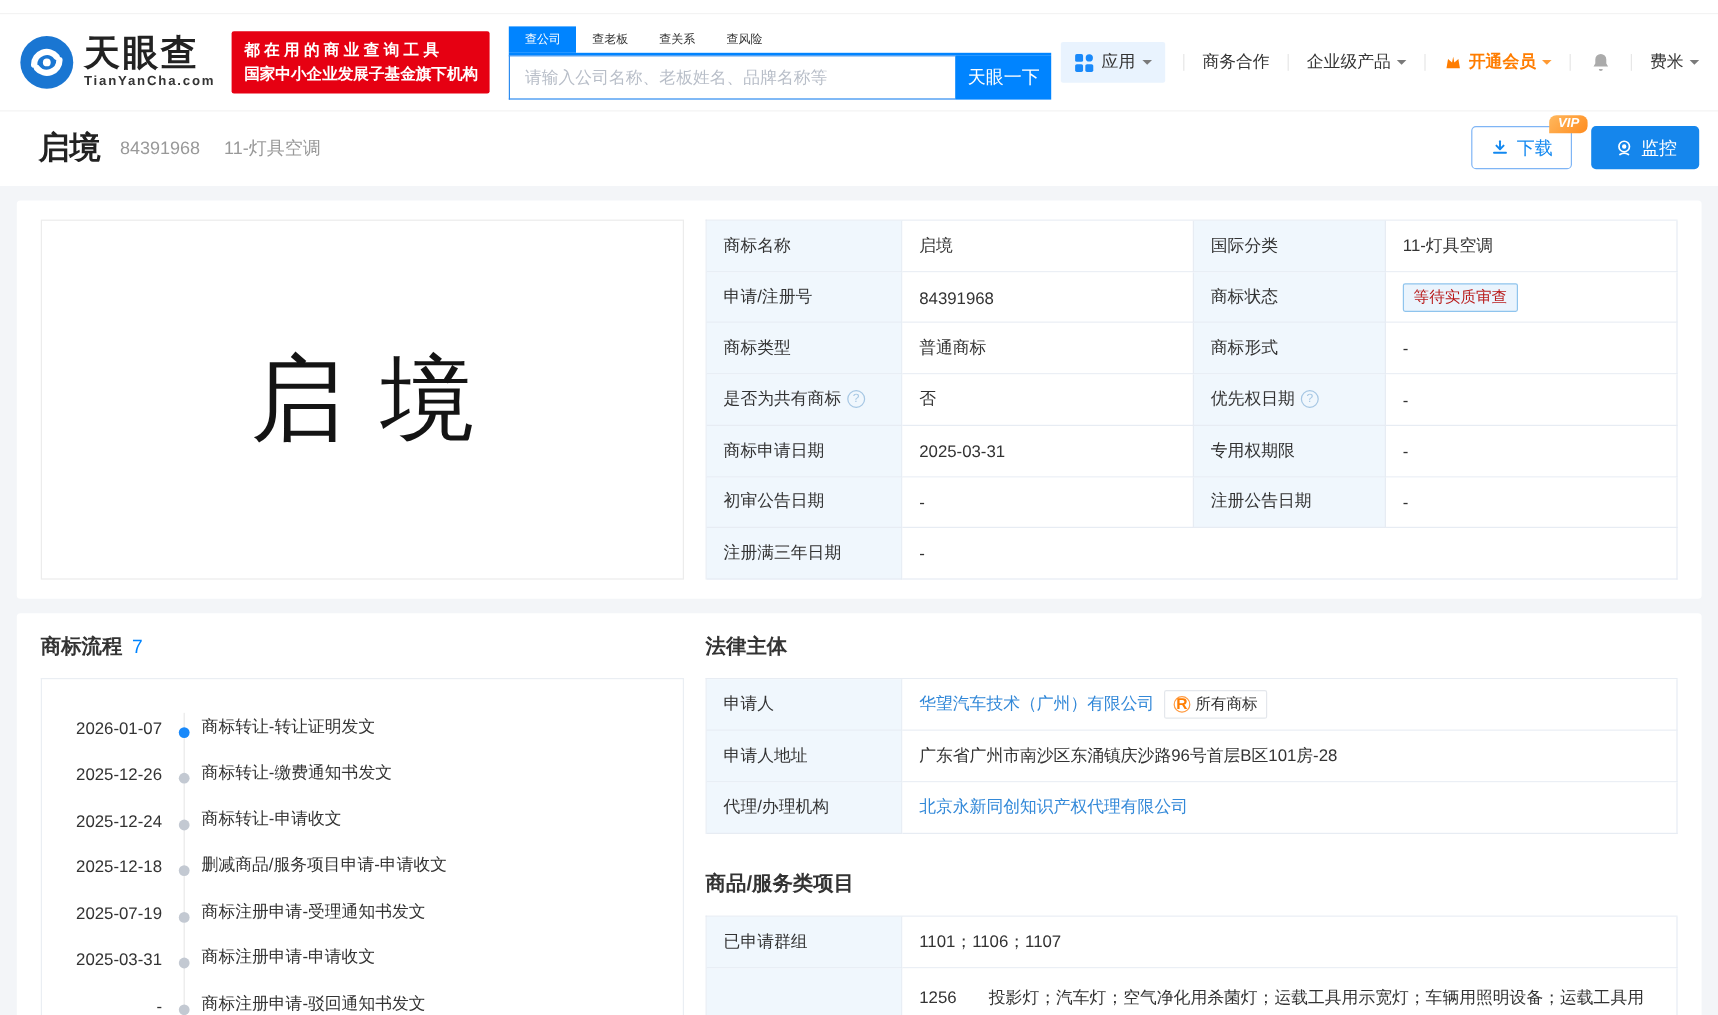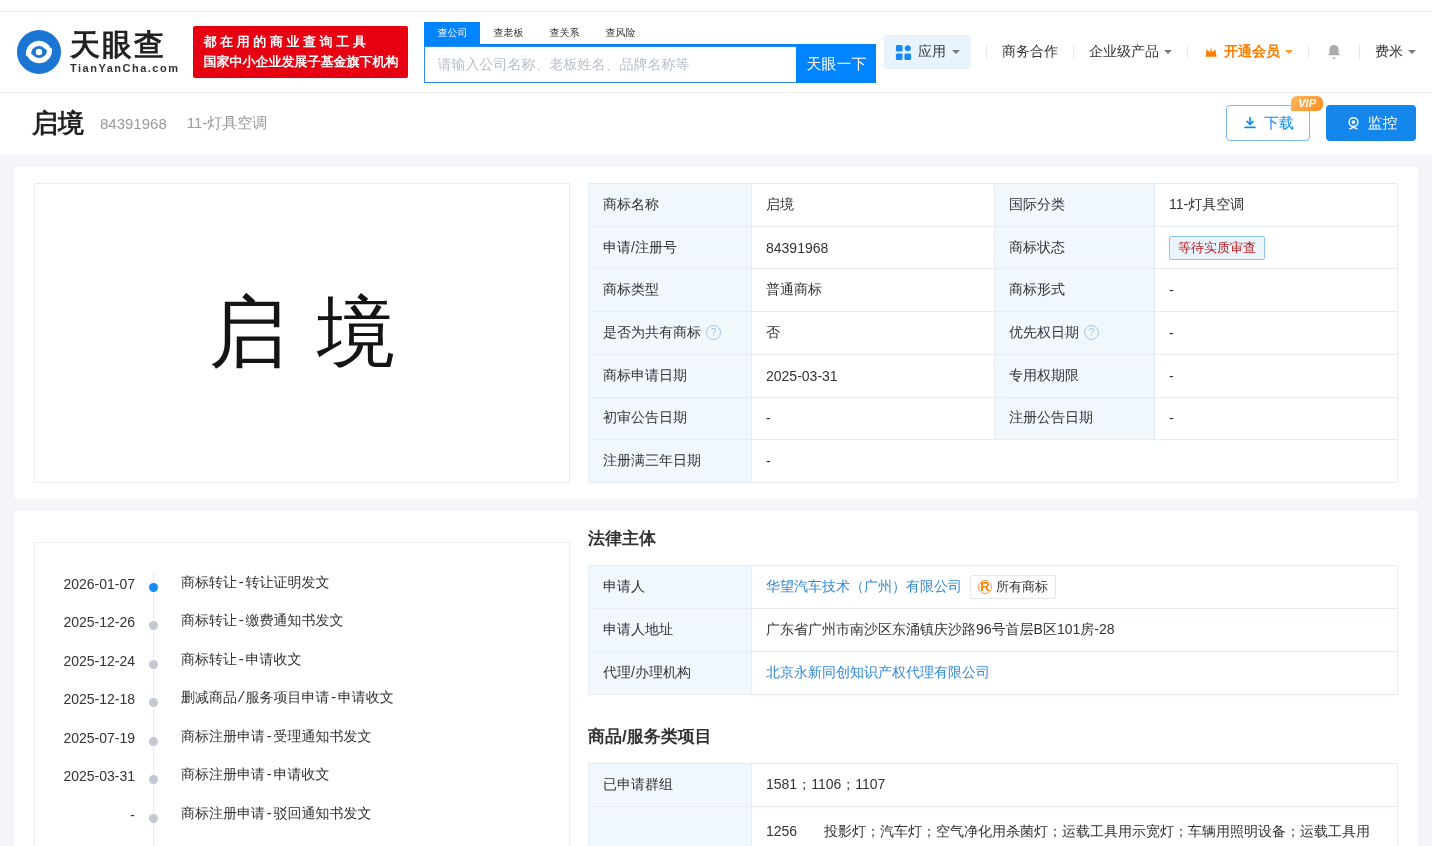--- a/index.html
+++ b/index.html
@@ -78,21 +78,21 @@
   .sec-count { color:#0084ff; font-weight:400; font-size:16px; }
 
   .timeline-box { margin-top:15px; border:1px solid #eaeef3; border-bottom:none; position:relative;
     padding:10px 0 20px; min-height:330px; }
   .timeline-line { position:absolute; left:118px; top:28px; bottom:26px; width:1px; background:#e9e9e9; }
   .tl-item { display:flex; align-items:flex-end; height:38.5px; position:relative; }
   .tl-date { width:100px; text-align:right; font-size:14px; color:#333; flex:none; }
   .tl-dot { width:9px; height:9px; border-radius:50%; background:#c3c9d2; margin-left:14px; flex:none;
     position:relative; z-index:1; }
   .tl-item.active .tl-dot { background:#1989fa; }
-  .tl-text { margin-left:23px; font-size:14px; color:#333; white-space:nowrap;font-family:Liberation Mono, monospace; }
+  .tl-text { margin-left:10px; font-size:14px; color:#333; white-space:nowrap; }
 
   .kv-grid { margin-top:15px; display:grid; grid-template-columns:163px 1fr;
     border-top:1px solid #e7ecf3; border-left:1px solid #e7ecf3; font-size:14px; }
   .kv-grid .cell { min-height:43px; }
   a.blue-link { color:#3288d8; text-decoration:none; cursor:pointer; }
   .owner-badge { display:inline-flex; align-items:center; gap:4px; border:1px solid #e4e7ec;
     border-radius:2px; padding:2px 7px; margin-left:8px; font-size:13px; color:#333; cursor:pointer; }
   .r-mark { color:#ff7d00; font-size:13px; font-weight:700; border:1px solid #ff9a40; border-radius:50%;
     width:14px; height:14px; line-height:12px; text-align:center; font-style:normal; }
   .goods-title { margin-top:30px; }
@@ -262,20 +262,24 @@
       <div class="cell">-</div>
 
       <div class="cell label">注册满三年日期</div>
       <div class="cell span3">-</div>
     </div>
   </div>
 
   <div class="card bottom">
 
     <div class="col-left">
+      <div class="sec-title">
+        <span>商标流程</span>
+        <span class="sec-count">7</span>
+      </div>
       <div class="timeline-box">
         <div class="timeline-line"></div>
 
         <div class="tl-item active">
           <span class="tl-date">2026-01-07</span>
           <span class="tl-dot"></span>
           <span class="tl-text">商标转让-转让证明发文</span>
         </div>
         <div class="tl-item">
           <span class="tl-date">2025-12-26</span>
@@ -329,21 +333,21 @@
         <div class="cell">
           <a class="blue-link">北京永新同创知识产权代理有限公司</a>
         </div>
       </div>
 
       <div class="sec-title goods-title">
         <span>商品/服务类项目</span>
       </div>
       <div class="kv-grid goods-grid">
         <div class="cell label">已申请群组</div>
-        <div class="cell">1581；1106；1107</div>
+        <div class="cell">1101；1106；1107</div>
         <div class="cell label"></div>
         <div class="cell goods-detail">
           <span class="goods-code">1256</span>
           <span class="goods-text">投影灯；汽车灯；空气净化用杀菌灯；运载工具用示宽灯；车辆用照明设备；运载工具用灯</span>
         </div>
       </div>
     </div>
 
   </div>
 </div>

